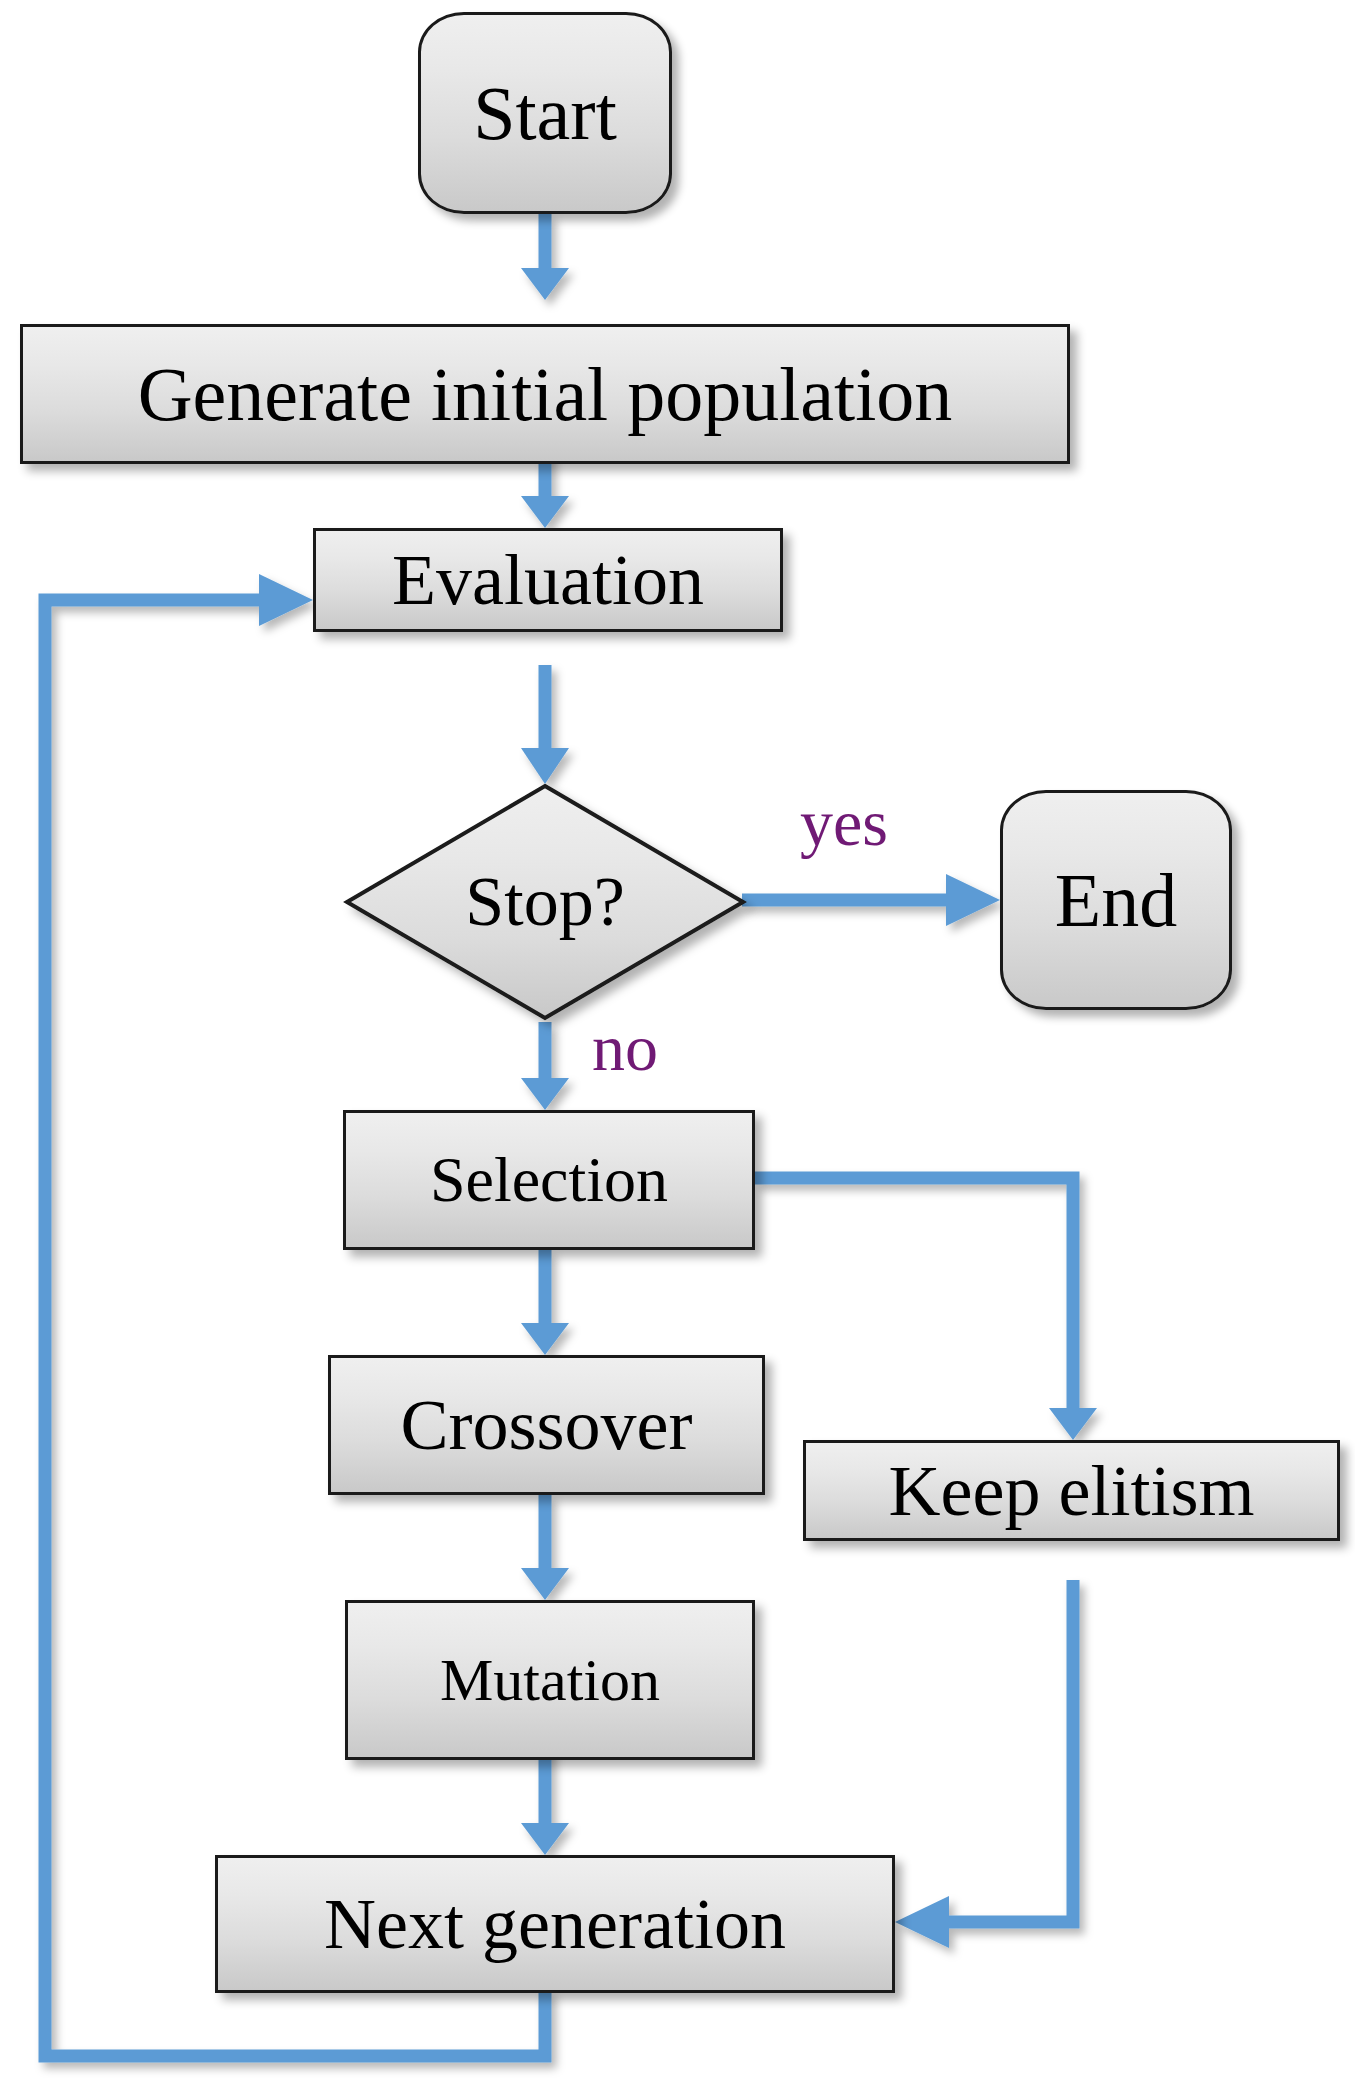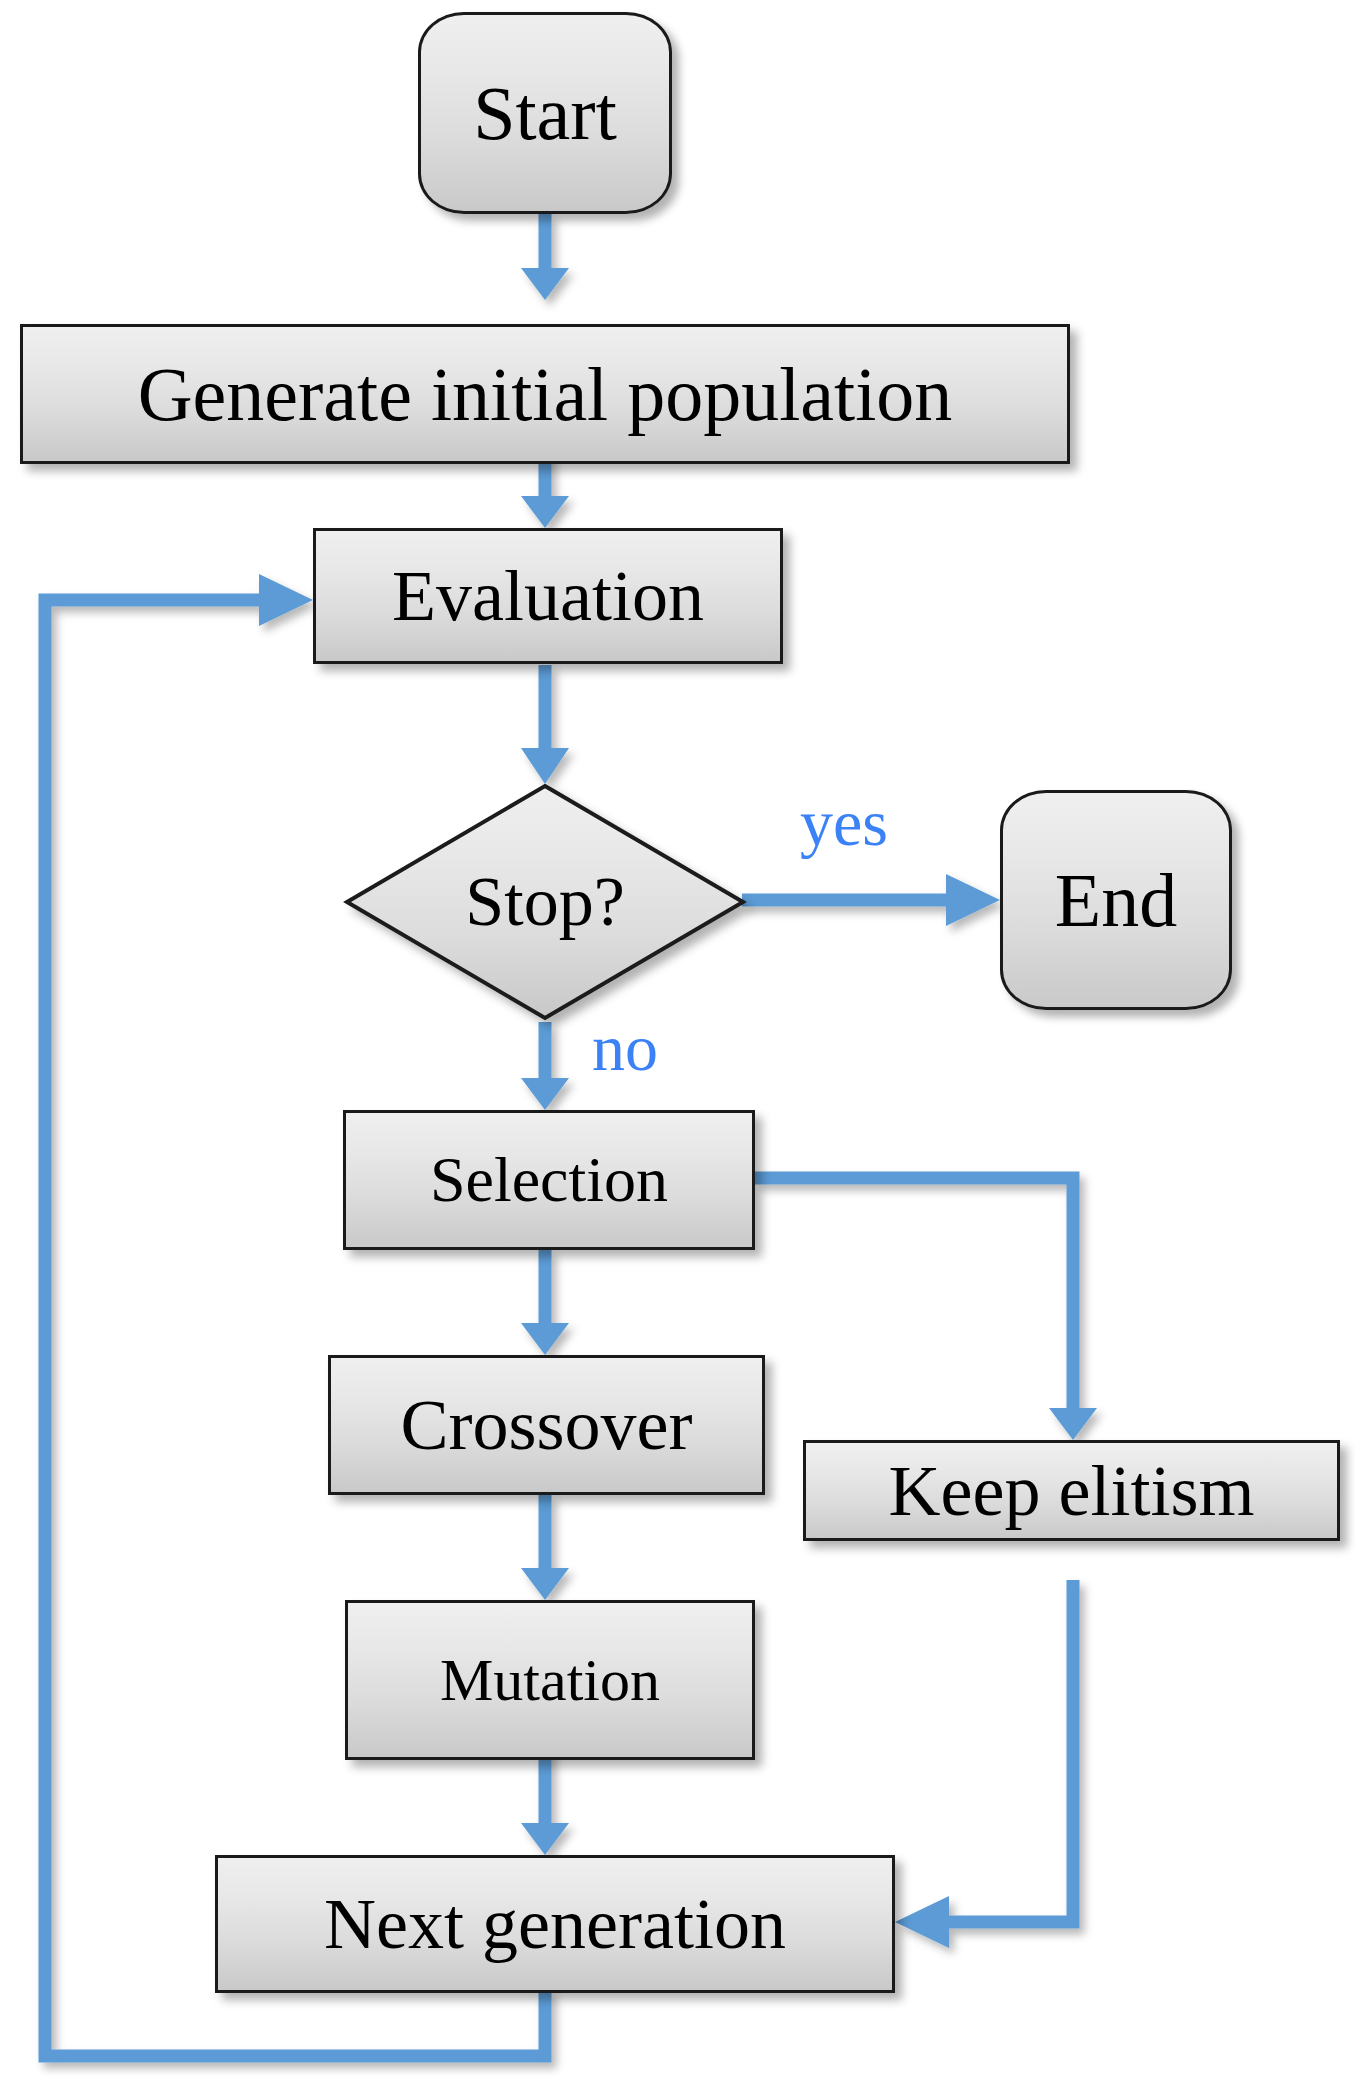--- a/index.html
+++ b/index.html
@@ -69,21 +69,21 @@
     position: absolute;
     left: 0;
     top: 0;
     width: 1355px;
     height: 2094px;
     z-index: 2;
   }
   
   .edge-label {
     position: absolute;
-    color: #3b82f6;
+    color: #701a75;
     line-height: 1.0;
     white-space: nowrap;
     z-index: 6;
   }
 </style>
 </head>
 <body>
 
 <div id="canvas">
 
@@ -168,21 +168,21 @@
   </svg>
 
   <div class="node terminator" style="left:418px; top:12px; width:254px; height:202px; font-size:76px;">
     <span class="label">Start</span>
   </div>
 
   <div class="node" style="left:20px; top:300px; width:1050px; height:140px; font-size:76px;margin-top:24px;">
     <span class="label">Generate initial population</span>
   </div>
 
-  <div class="node" style="left:313px; top:528px; width:470px; height:136px; font-size:72px;">
+  <div class="node" style="left:313px; top:528px; width:470px; height:104px; font-size:72px;">
     <span class="label">Evaluation</span>
   </div>
 
   <div class="diamond-wrap" style="left:345px; top:784px; width:400px; height:236px; font-size:70px;">
     <svg viewBox="0 0 400 236" preserveAspectRatio="none" aria-hidden="true">
       <defs>
         <linearGradient id="diamondFill" x1="0" y1="0" x2="0" y2="1">
           <stop offset="0%" stop-color="#efefef"></stop>
           <stop offset="30%" stop-color="#e8e8e8"></stop>
           <stop offset="65%" stop-color="#dcdcdc"></stop>

